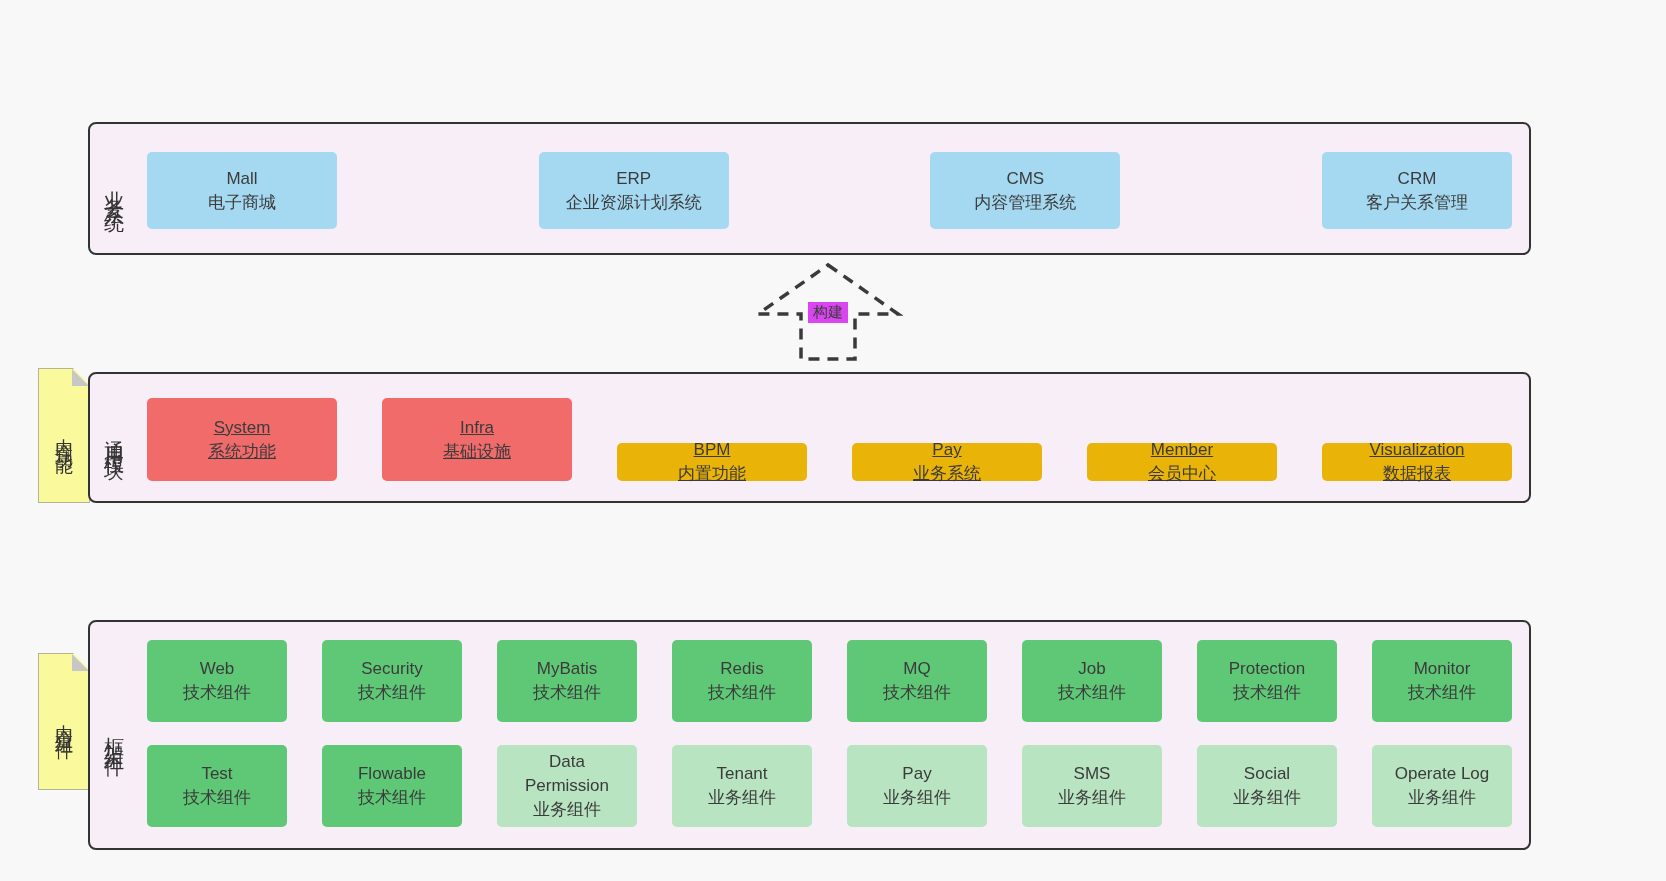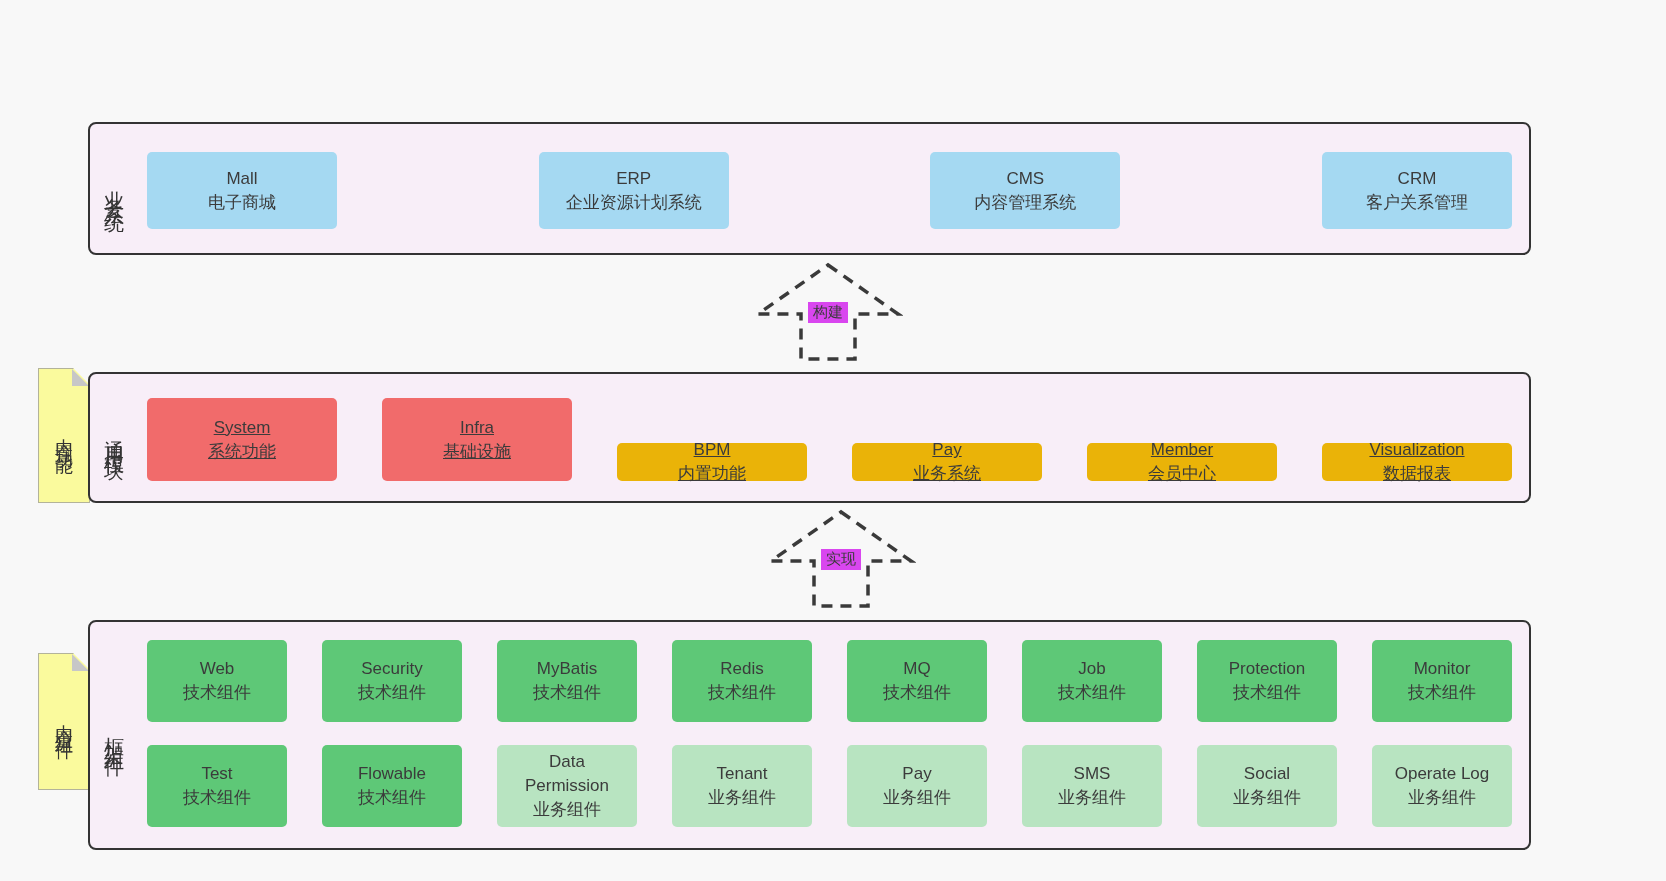--- a/index.html
+++ b/index.html
@@ -135,26 +135,20 @@
         <span>Member</span>
         <span>会员中心</span>
       </div>
       <div class="box pink w190">
         <span>Visualization</span>
         <span>数据报表</span>
       </div>
     </div>
   </div>
 
-  <div class="arrow" id="arrow-implement">
-    <svg width="150" height="100" viewBox="0 0 150 100">
-      <path d="M75 3 L145 52 L102 52 L102 97 L48 97 L48 52 L5 52 Z" fill="none" stroke="#3a3a3a" stroke-width="3.5" stroke-dasharray="11,8"></path>
-    </svg>
-    <span class="arrow-label">实现</span>
-  </div>
 
   <div class="note" id="note-components">
     <span>内置组件</span>
     <i class="fold"></i>
   </div>
 
   <div class="layer" id="layer-framework">
     <div class="side-label">
       <span>框架组件</span>
     </div>

